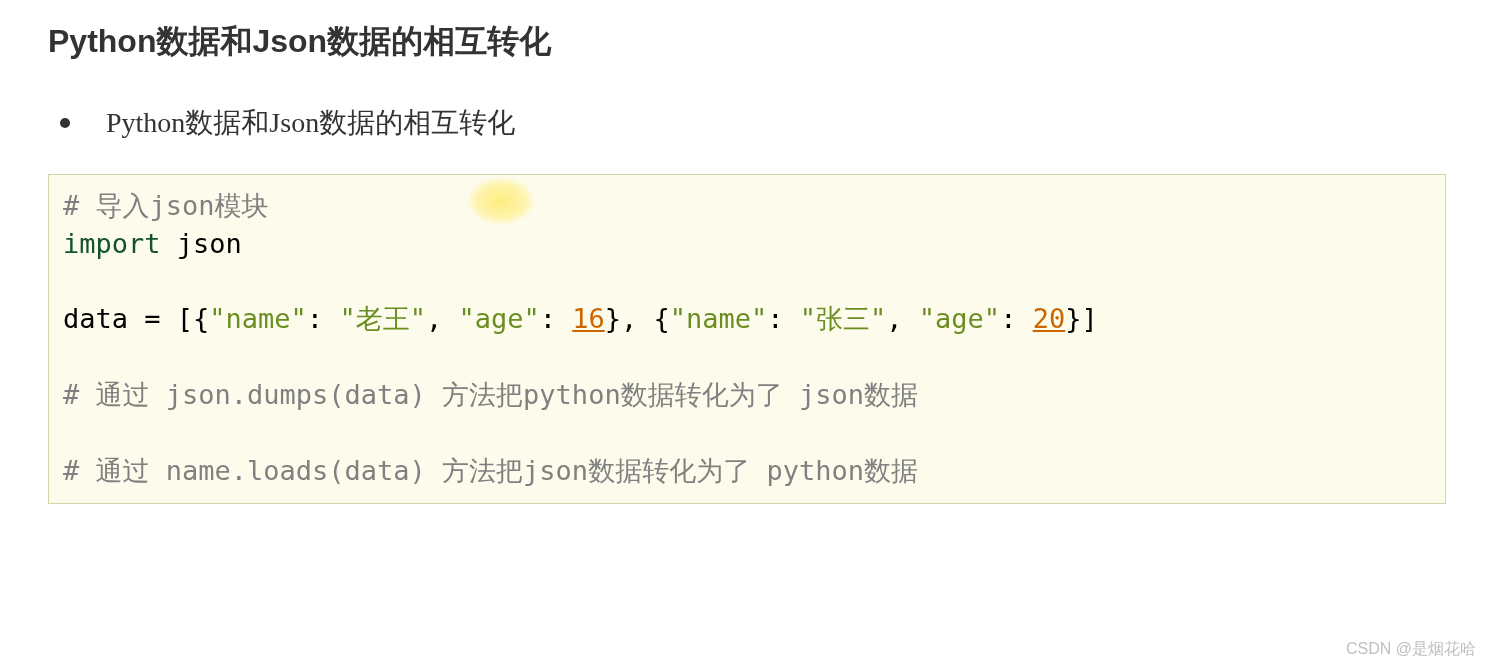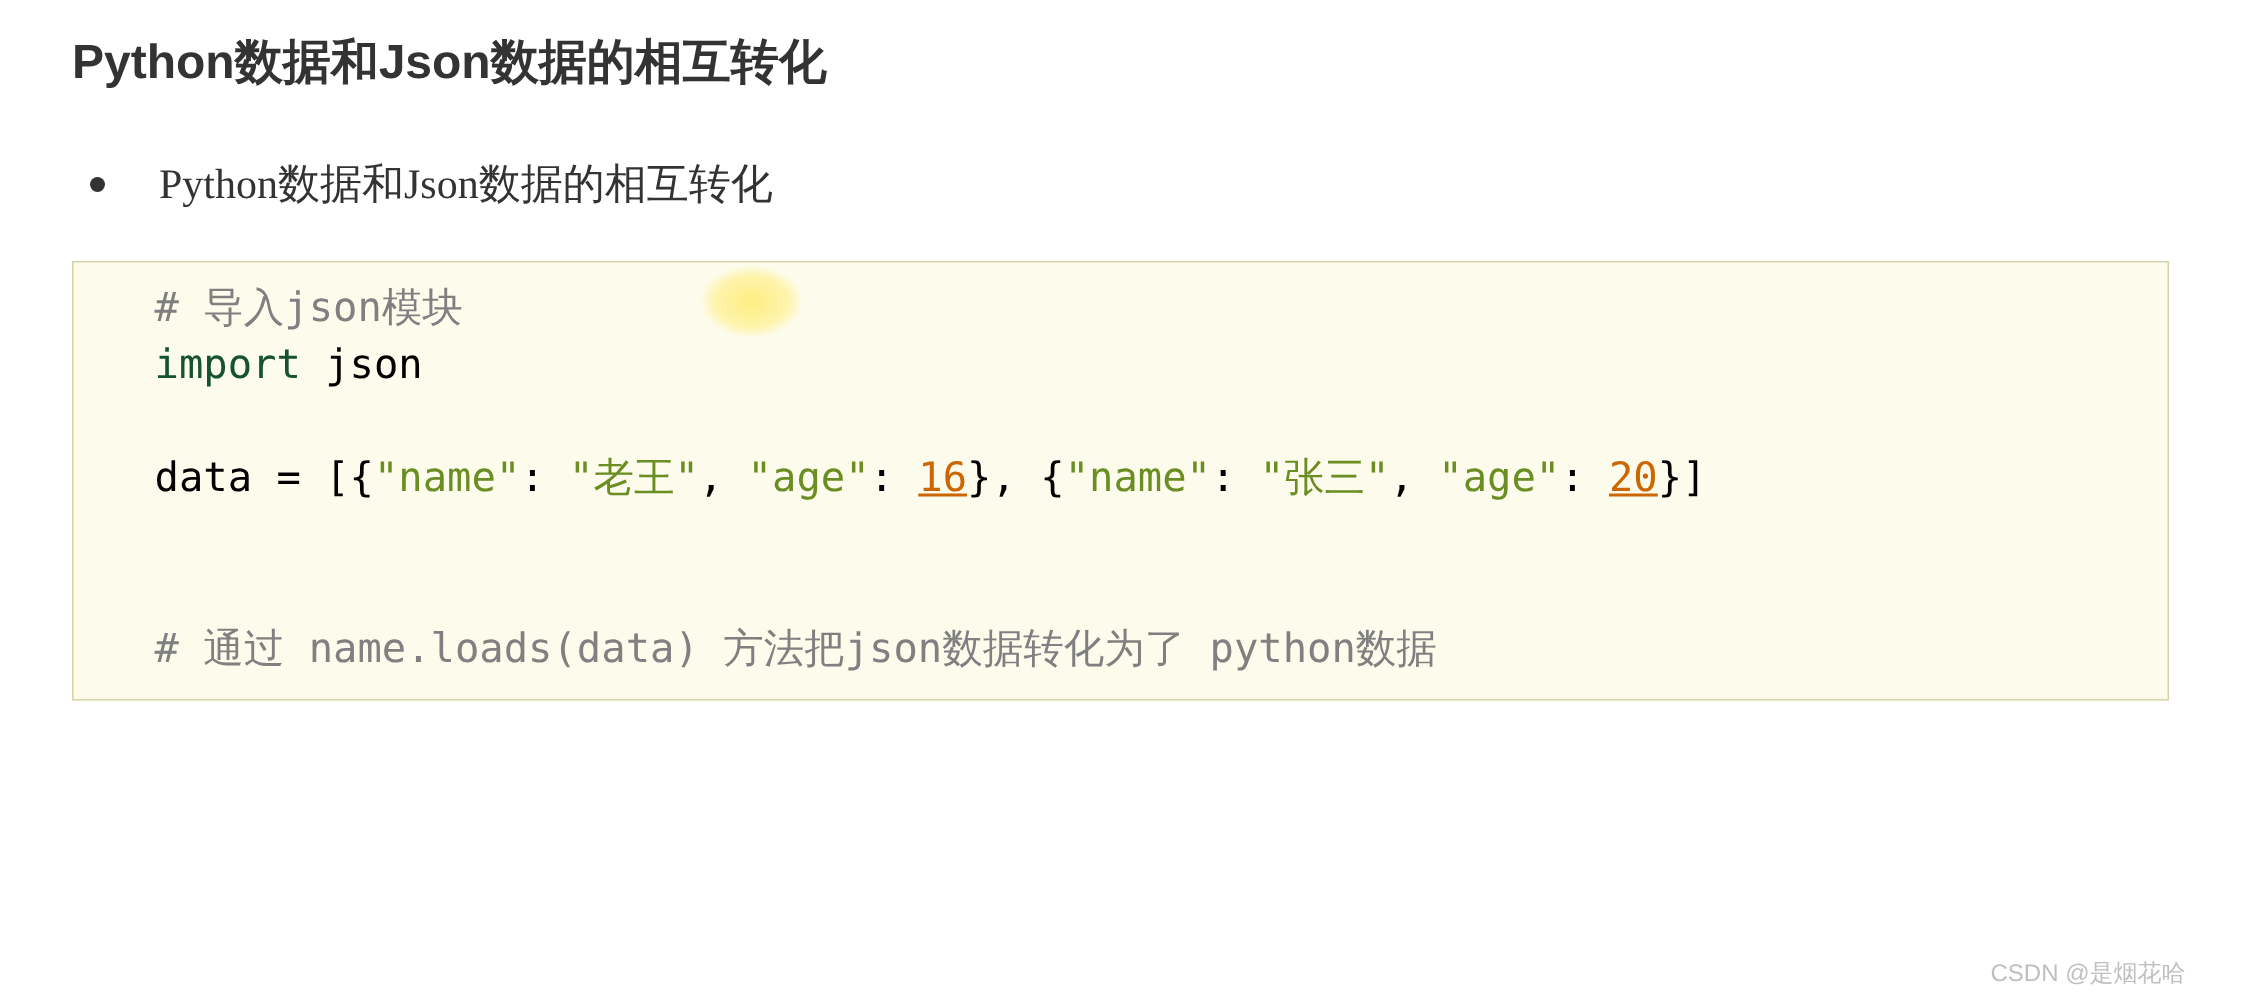--- a/index.html
+++ b/index.html
@@ -52,30 +52,29 @@
       background: radial-gradient(ellipse, rgba(255, 235, 110, 0.85) 0%, rgba(255, 235, 110, 0.5) 50%, rgba(255, 235, 110, 0) 72%);
       border-radius: 50%;
       left: 418px;
       top: 2px;
     }
     .code-line {
       font-size: 27px;
       line-height: 1.4;
       white-space: pre;
       font-family: "Consolas", "Microsoft YaHei", monospace;
-      margin-left: 40px;
     }
     .tok-comment { color: #808080; }
     .tok-keyword { color: #14532d; }
     .tok-text { color: #000000; }
     .tok-string { color: #6b8e23; }
     .tok-number { color: #cc6600; text-decoration: underline; }
     .watermark {
       position: absolute;
-      right: 37px;
+      right: 18px;
       bottom: 10px;
       font-size: 16px;
       color: #bfbfbf;
       font-family: Arial, "Microsoft YaHei", sans-serif;
     }
   </style>
 </head>
 <body>
 
 <div class="title">Python数据和Json数据的相互转化</div>
@@ -86,17 +85,18 @@
 </div>
 
 <div class="code-block">
   <div class="highlight-mark"></div>
 
   <div class="code-line"><span class="tok-comment"># 导入json模块</span></div>
   <div class="code-line"><span class="tok-keyword">import</span><span class="tok-text"> json</span></div>
   <div class="code-line">&nbsp;</div>
   <div class="code-line"><span class="tok-text">data = [{</span><span class="tok-string">"name"</span><span class="tok-text">: </span><span class="tok-string">"老王"</span><span class="tok-text">, </span><span class="tok-string">"age"</span><span class="tok-text">: </span><span class="tok-number">16</span><span class="tok-text">}, {</span><span class="tok-string">"name"</span><span class="tok-text">: </span><span class="tok-string">"张三"</span><span class="tok-text">, </span><span class="tok-string">"age"</span><span class="tok-text">: </span><span class="tok-number">20</span><span class="tok-text">}]</span></div>
   <div class="code-line">&nbsp;</div>
+  <div class="code-line"><span class="tok-comment"># 通过 json.dumps(data) 方法把python数据转化为了 json数据</span></div>
   <div class="code-line">&nbsp;</div>
   <div class="code-line"><span class="tok-comment"># 通过 name.loads(data) 方法把json数据转化为了 python数据</span></div>
 </div>
 
 <div class="watermark">CSDN @是烟花哈</div>
 
 </body></html>

